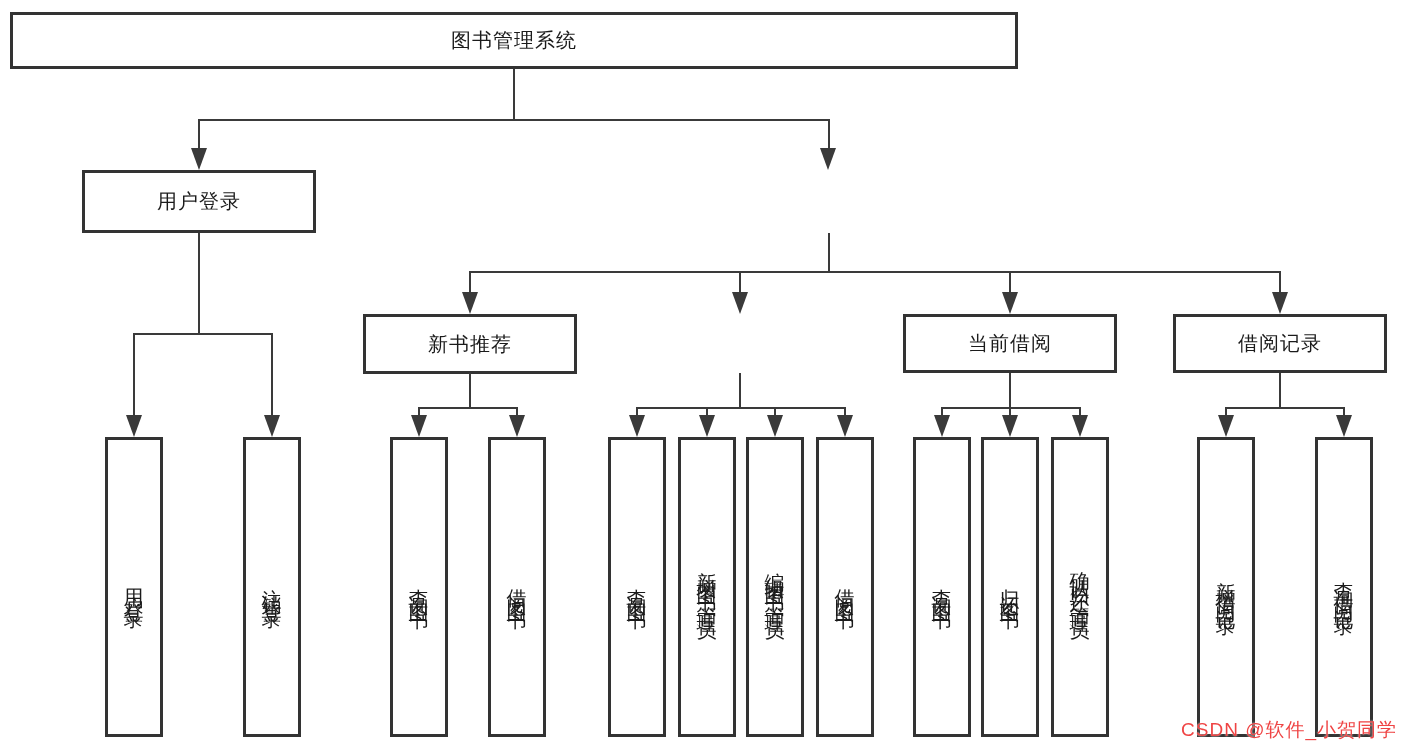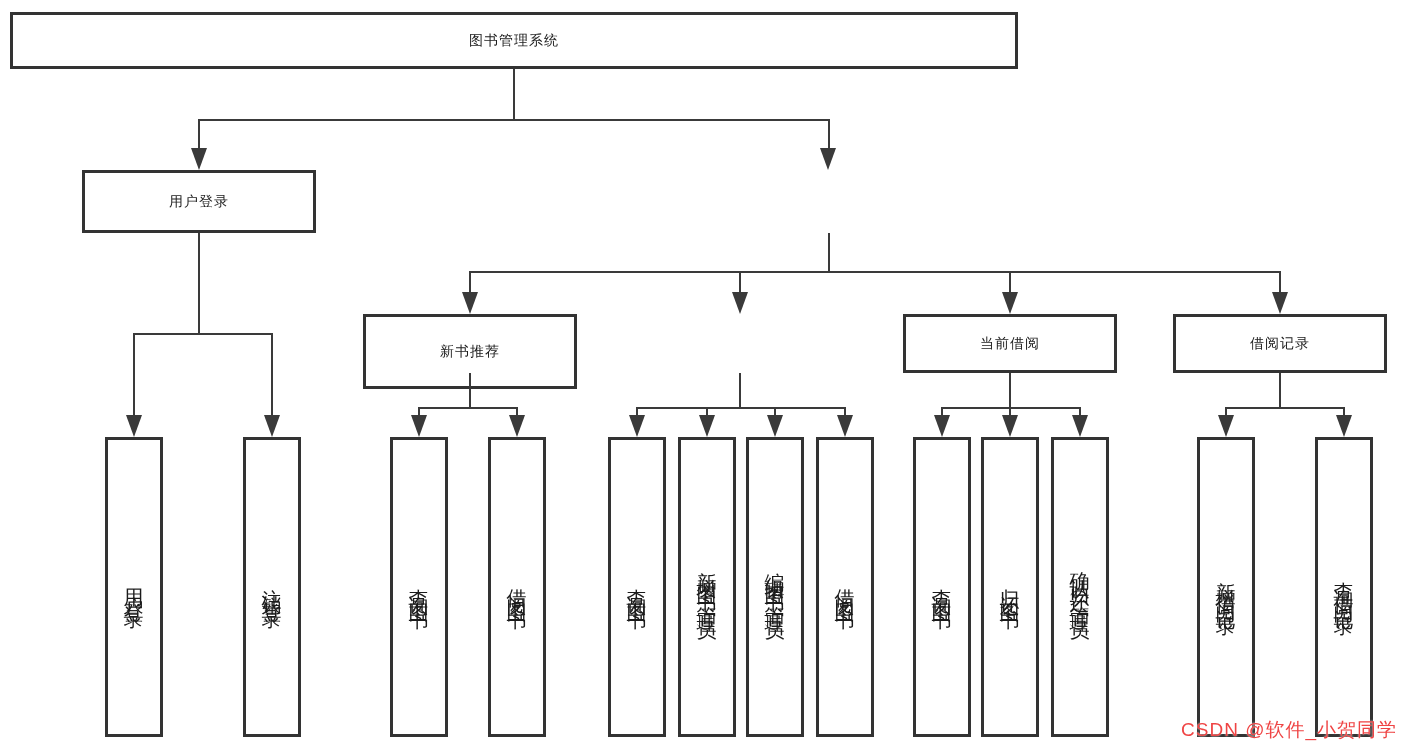--- a/index.html
+++ b/index.html
@@ -13,21 +13,21 @@
   .node{
     position:absolute;
     background:#ffffff;
     border:3px solid #333333;
     box-sizing:border-box;
     display:flex;
     align-items:center;
     justify-content:center;
     color:#1b1b1b;
   }
-  .node-h{font-size:14px;letter-spacing:1px;}
+  .node-h{font-size:20px;letter-spacing:1px;}
   .node-v{font-size:20px;}
   .node-v .vtxt{
     writing-mode:vertical-rl;
     text-orientation:mixed;
     letter-spacing:7px;
     line-height:1;
     white-space:nowrap;
   }
   .line{position:absolute;background:#3a3a3a;}
   .arrow{
@@ -51,21 +51,21 @@
 <div id="canvas">
 
   <div class="node node-h" style="left:10px;top:12px;width:1008px;height:57px">
     <span>图书管理系统</span>
   </div>
 
   <div class="node node-h" style="left:82px;top:170px;width:234px;height:63px">
     <span>用户登录</span>
   </div>
 
-  <div class="node node-h" style="left:363px;top:314px;width:214px;height:75px">
+  <div class="node node-h" style="left:363px;top:314px;width:214px;height:60px">
     <span>新书推荐</span>
   </div>
   <div class="node node-h" style="left:1173px;top:314px;width:214px;height:59px">
     <span>借阅记录</span>
   </div>
   <div class="node node-h" style="left:903px;top:314px;width:214px;height:59px">
     <span>当前借阅</span>
   </div>
 
   <div class="node node-v" style="left:105px;top:437px;width:58px;height:300px">

